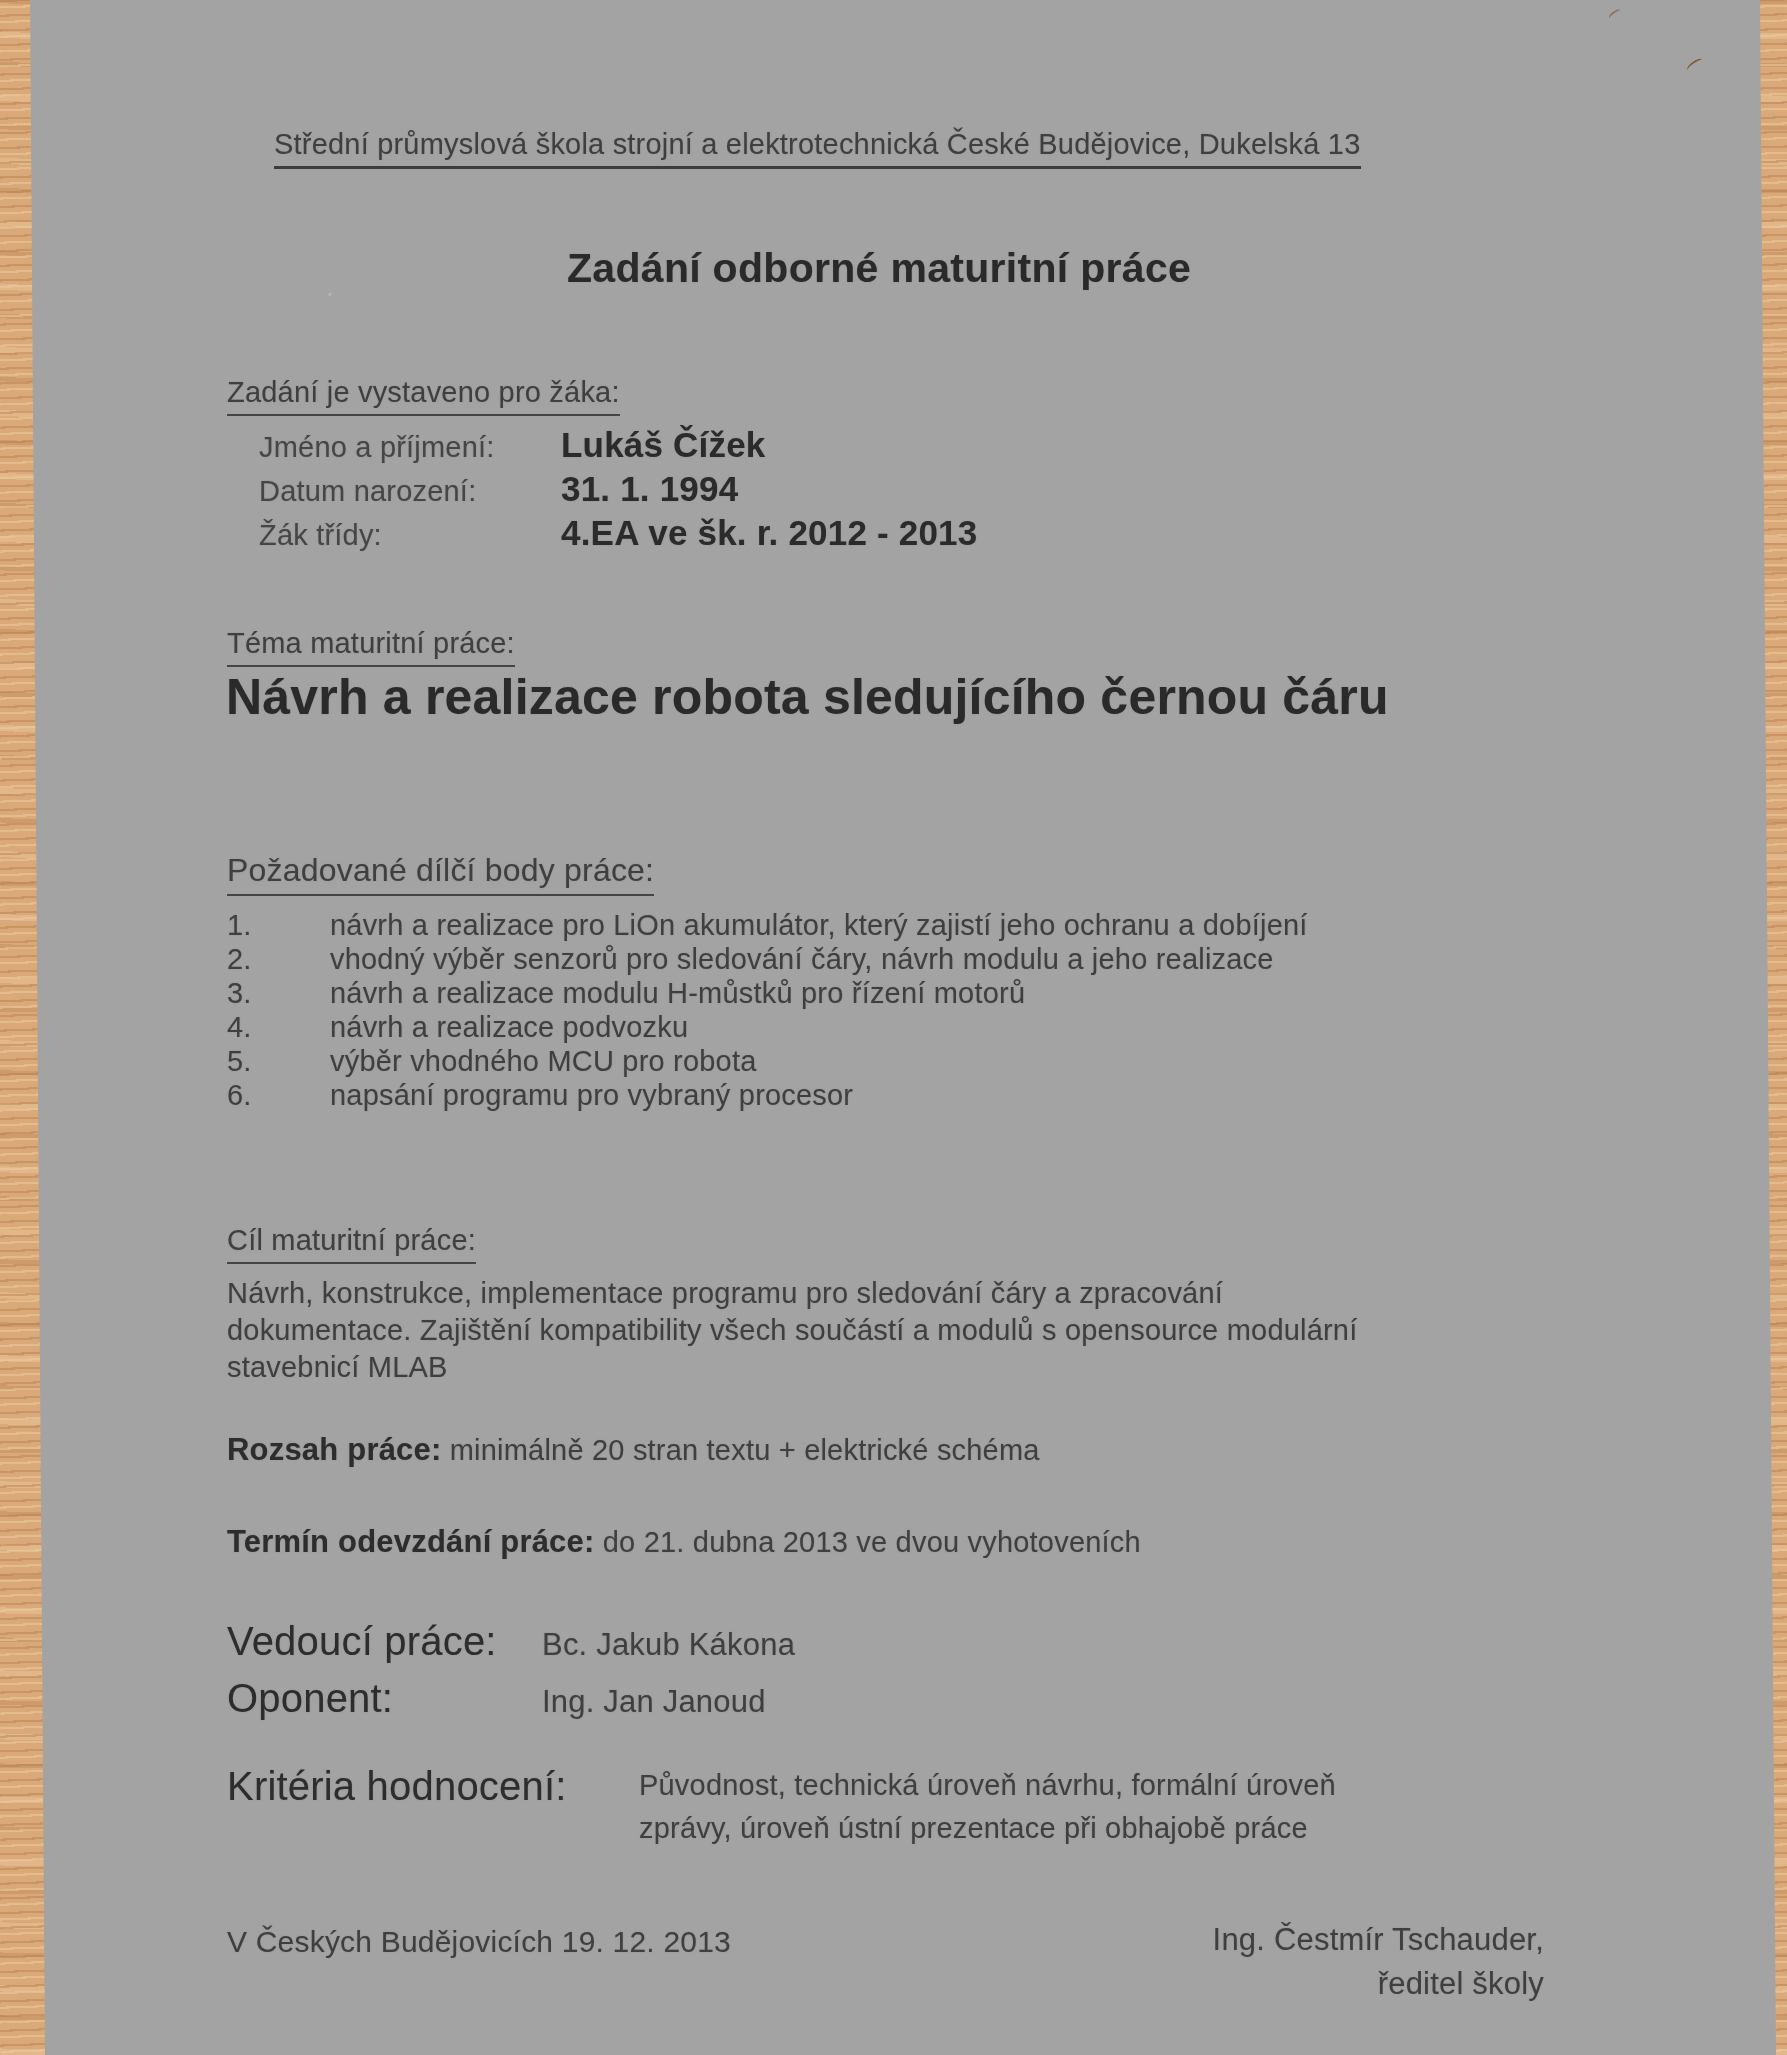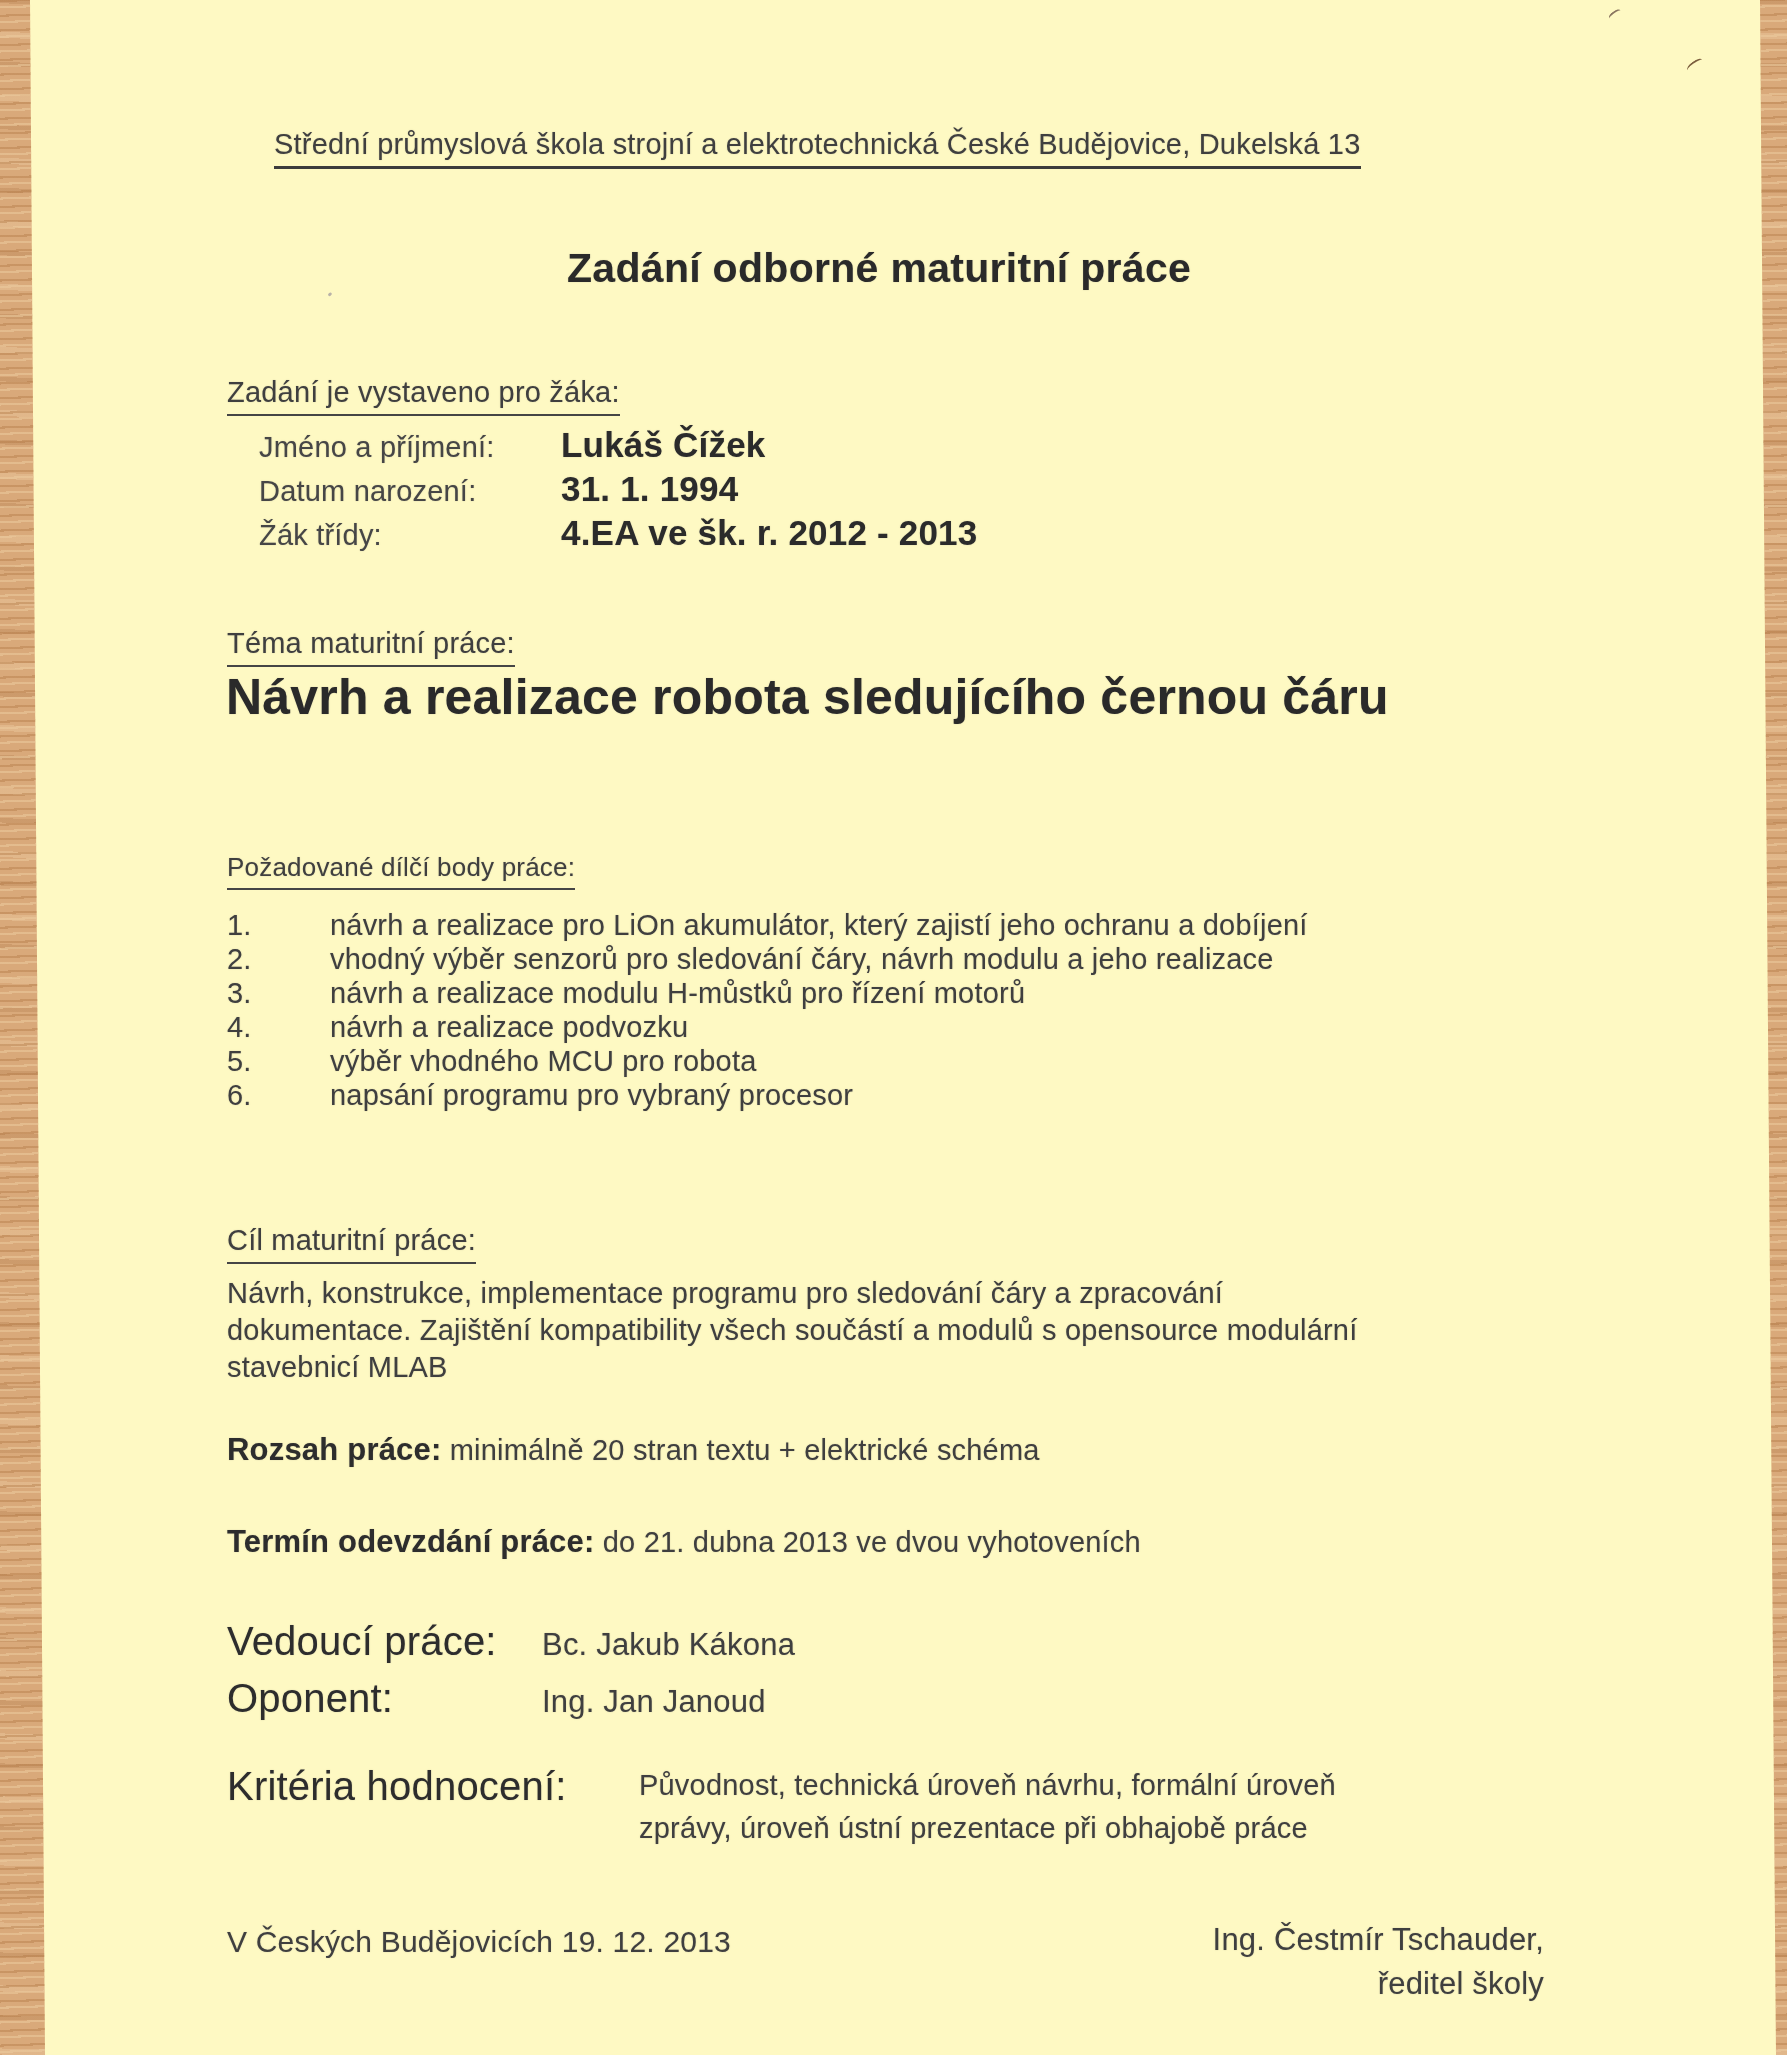--- a/index.html
+++ b/index.html
@@ -1,20 +1,20 @@
 <!DOCTYPE html>
 <html lang="cs" style="font-size:11.2px"><head>
 <meta charset="utf-8">
 <title>Zadání odborné maturitní práce</title>
 <style>
   html,body{margin:0;padding:0;background:#e9e5df;}
   #screen{
     position:relative;
     width:1788px;height:2056px;
-    background:#fef9c3;
+    background:#a3a3a3;
     overflow:hidden;
     font-family:"Liberation Sans","DejaVu Sans",sans-serif;
     color:#3f3f3f;
   }
   
   .wood{
     position:absolute;top:0;height:100%;
     background-color:#d9a97a;
     background-image:
       repeating-linear-gradient(178deg,
@@ -39,21 +39,21 @@
   .row{left:227px;font-size:29px;}
   .row-label{display:inline-block;width:302px;color:#464646;margin-left:32px;}
   .row-value{font-weight:700;font-size:35px;color:#2b2b2b;}
   #row-name{top:425px;}
   #row-birth{top:469px;}
   #row-class{top:513px;}
 
   #topic-heading{left:227px;top:627px;font-size:29px;}
   #topic-title{left:226px;top:668px;font-size:50px;font-weight:700;color:#2a2a2a;}
 
-  #req-heading{left:227px;top:852px;font-size:26px;}
+  #req-heading{left:227px;top:852px;font-size:32px;}
   #req-list{left:227px;top:908px;font-size:29px;}
   .req-item{line-height:34px;}
   .req-num{display:inline-block;width:103px;}
 
   #goal-heading{left:227px;top:1224px;font-size:29px;}
   #goal-para{left:227px;top:1275px;font-size:29px;}
   #goal-para div{line-height:37px;}
 
   #scope-line{left:227px;top:1432px;font-size:29px;}
   #scope-line .b{font-size:31px;}

